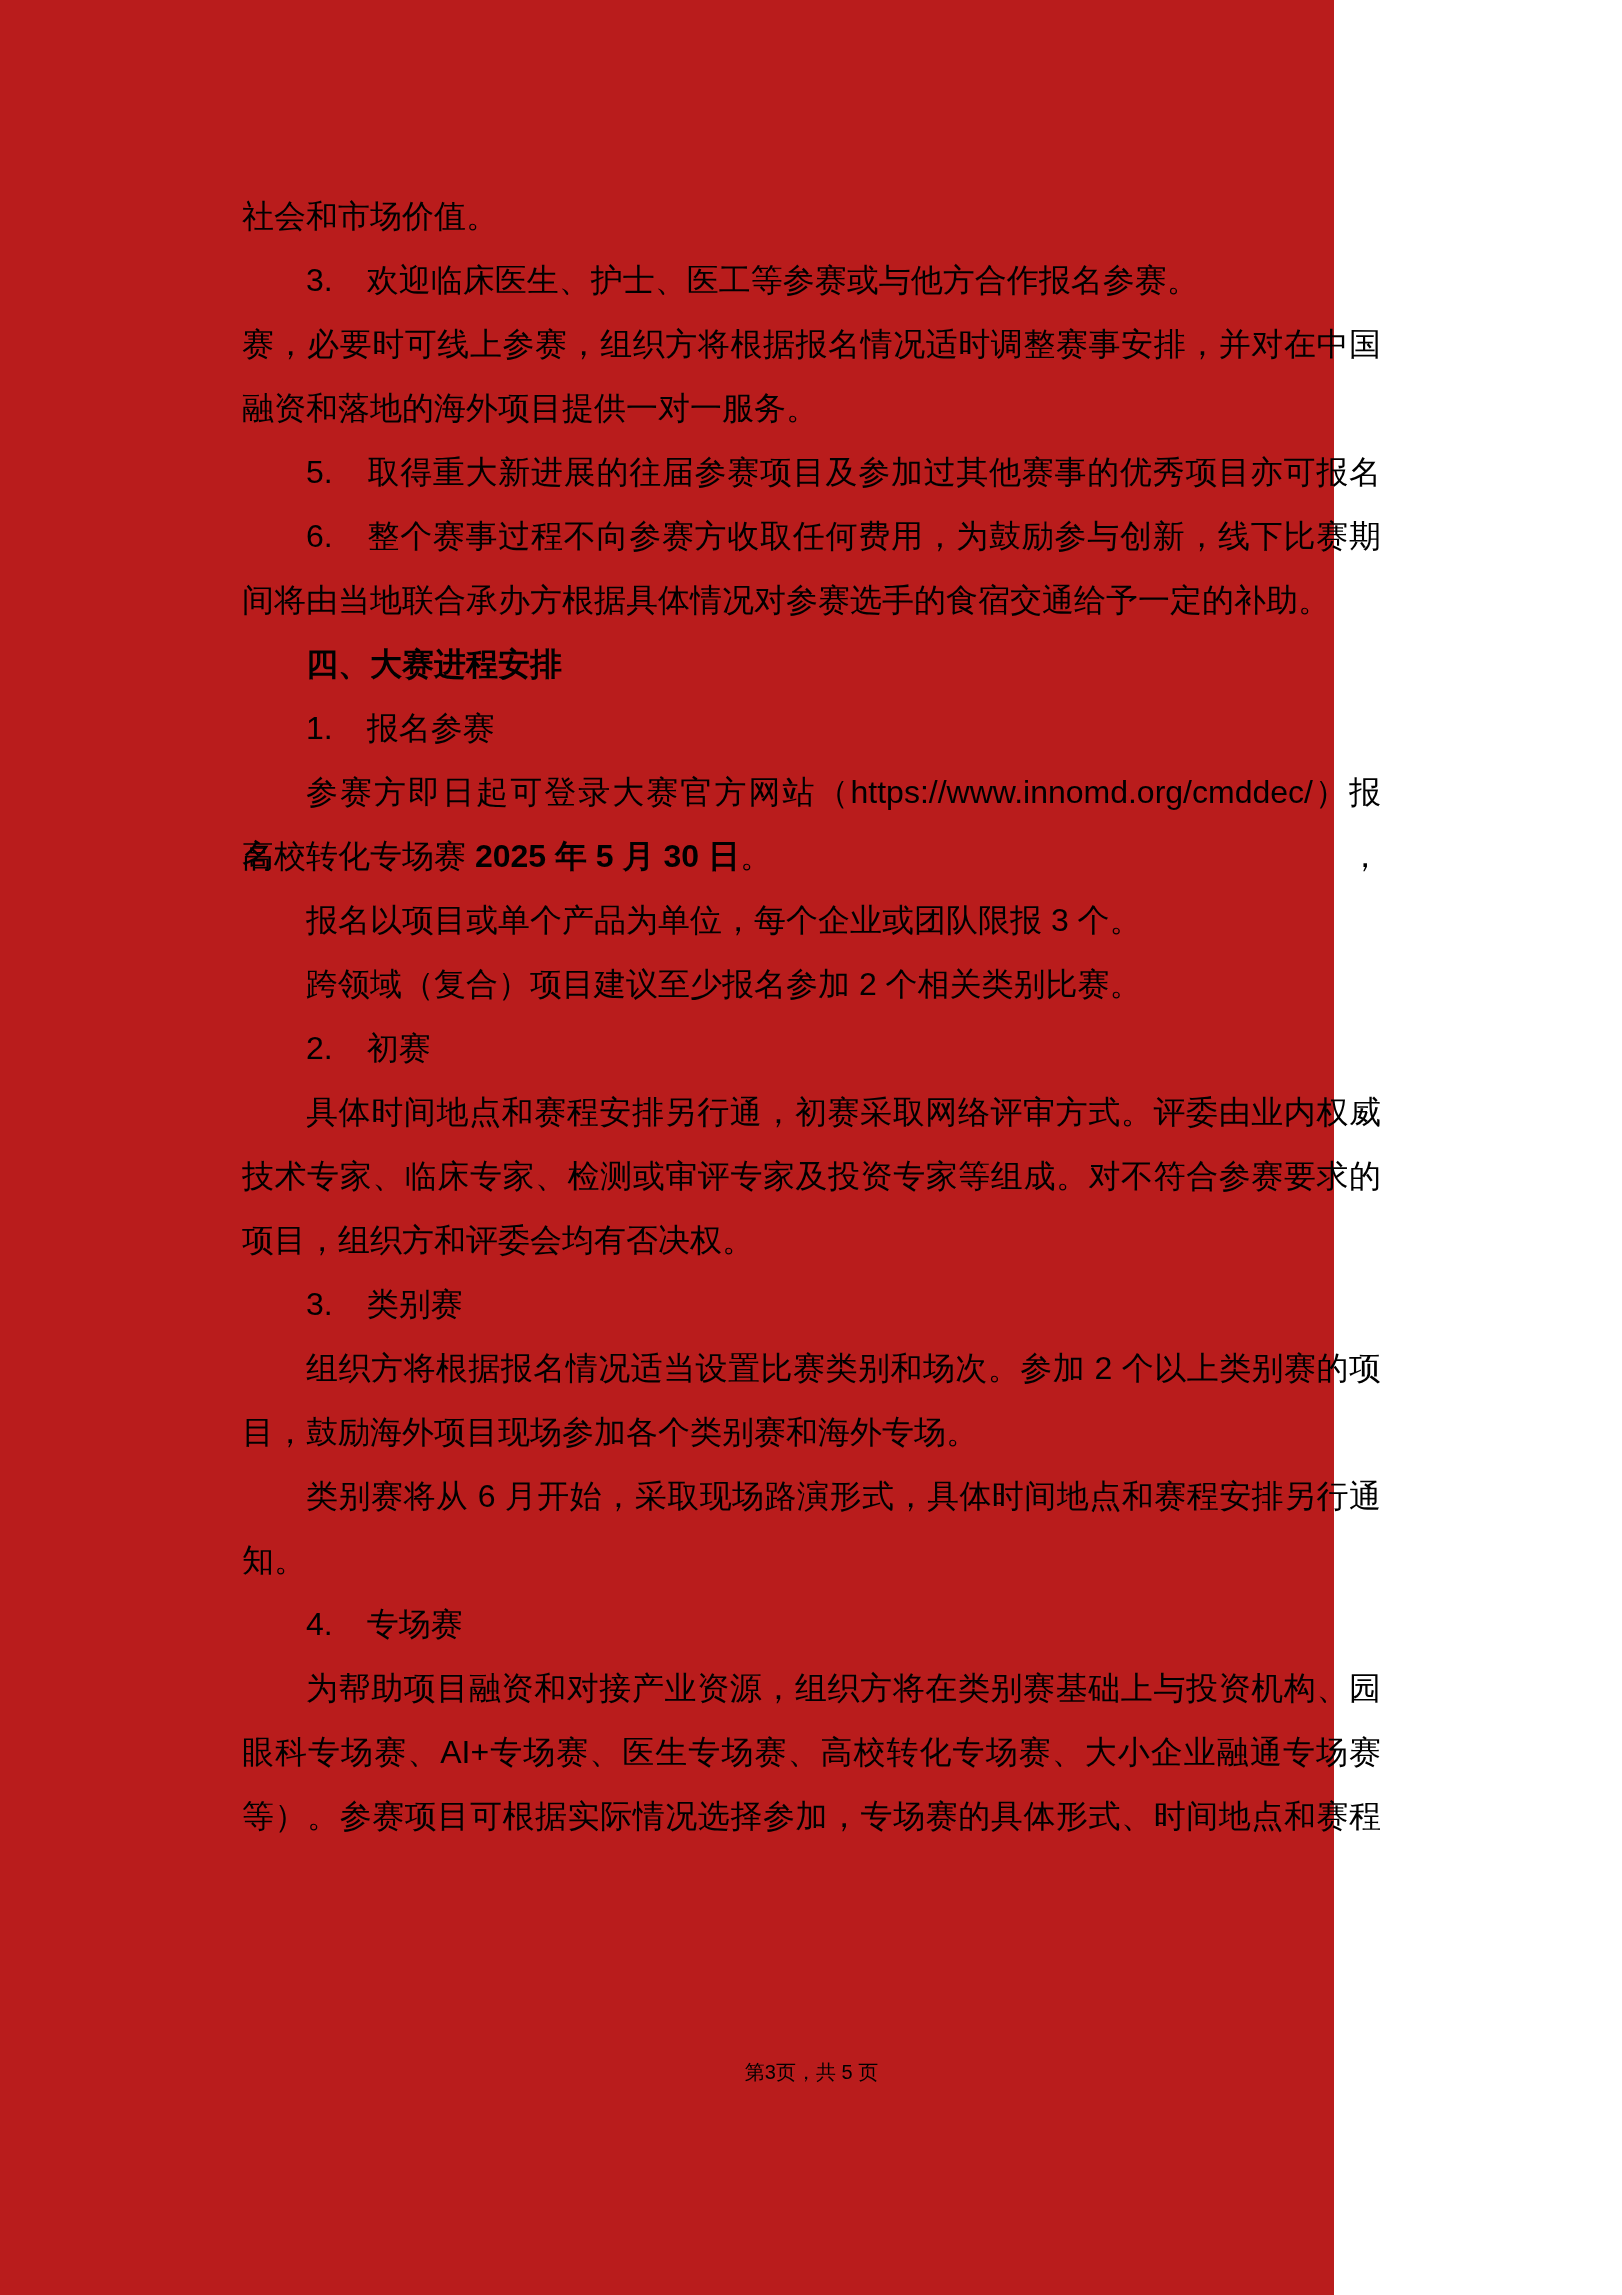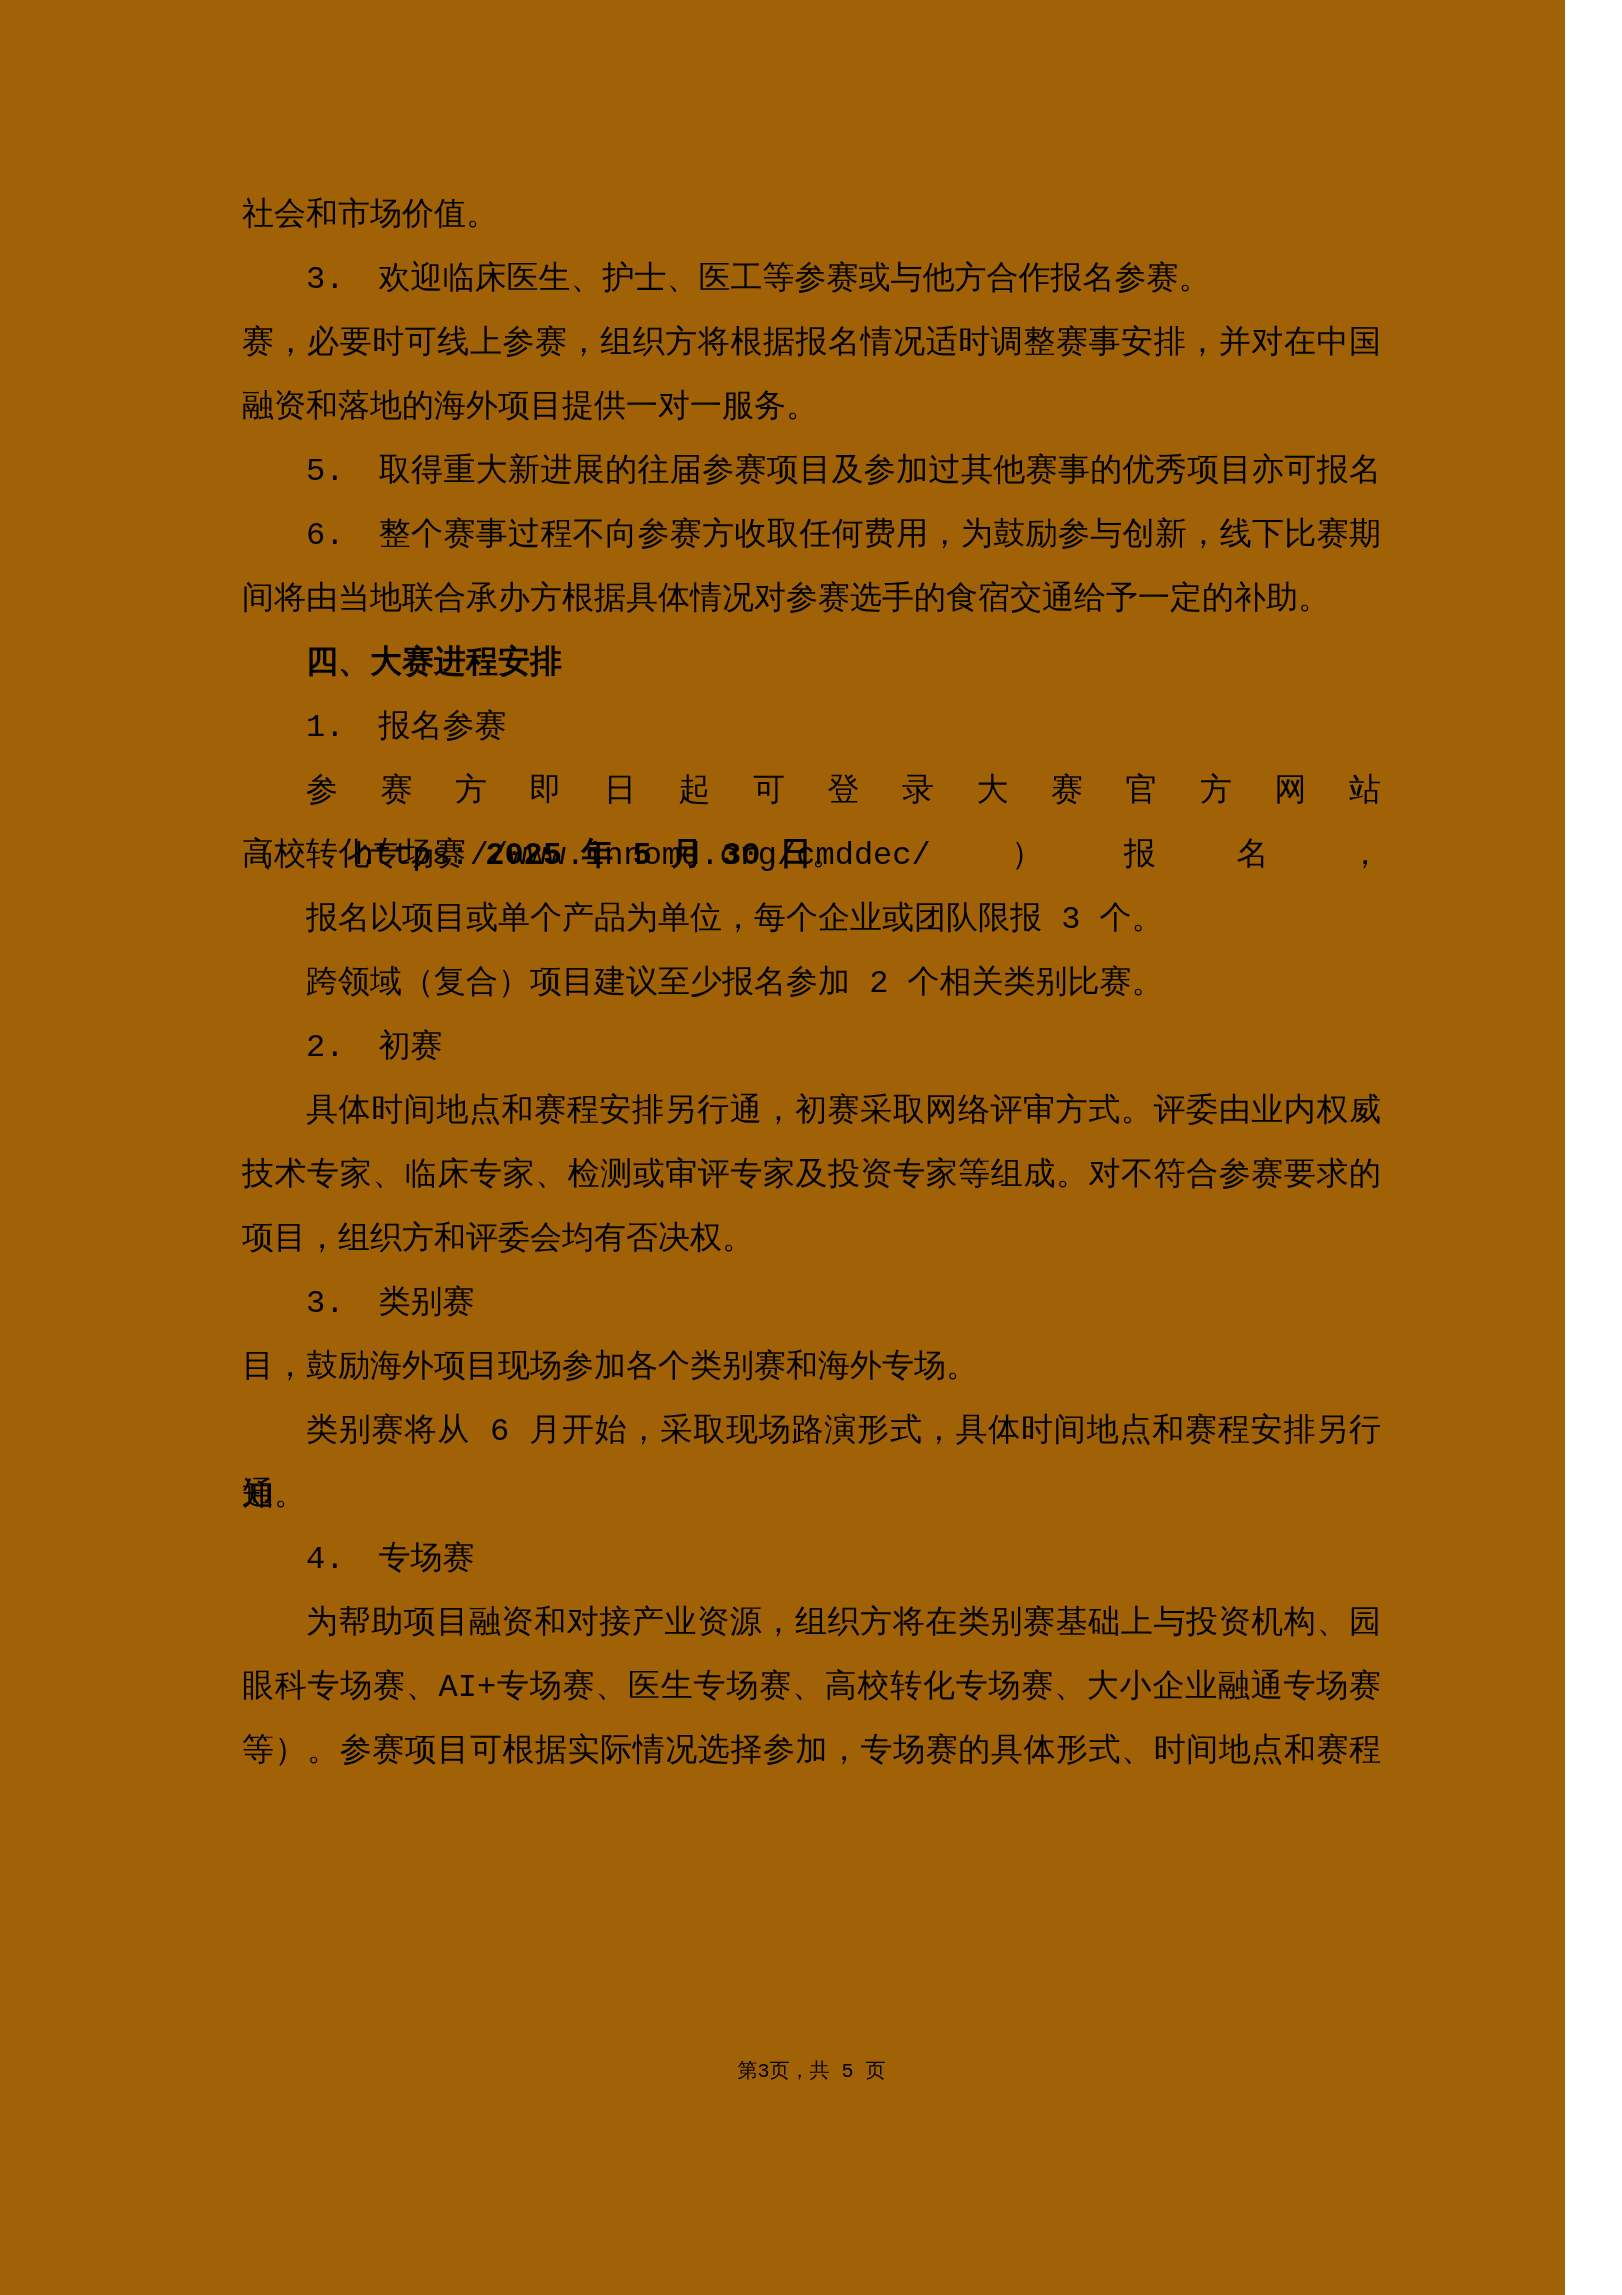--- a/index.html
+++ b/index.html
@@ -1,23 +1,23 @@
 <!DOCTYPE html>
 <html style="font-size:10.5px"><head>
 <meta charset="utf-8">
 <title>Document</title>
 <style>
   html, body { margin: 0; padding: 0; background: #ffffff; }
   .page {
     position: relative;
-    width: 1565px;
+    width: 1334px;
     height: 2295px;
-    background: #a16207;
+    background: #b91c1c;
     color: #000000;
-    font-family: Liberation Mono, monospace;
+    font-family: Liberation Sans, sans-serif;
   }
   .content {
     position: absolute;
     left: 242px;
     top: 184px;
     width: 1139px;
   }
   .line {
     height: 64px;
     line-height: 64px;
@@ -82,20 +82,21 @@
     <div class="line ind"><span class="num">2.</span><span>初赛</span></div>
 
     <div class="line ind fill">具体时间地点和赛程安排另行通，初赛采取网络评审方式。评委由业内权威</div>
 
     <div class="line fill">技术专家、临床专家、检测或审评专家及投资专家等组成。对不符合参赛要求的</div>
 
     <div class="line">项目，组织方和评委会均有否决权。</div>
 
     <div class="line ind"><span class="num">3.</span><span>类别赛</span></div>
 
+    <div class="line ind fill">组织方将根据报名情况适当设置比赛类别和场次。参加 2 个以上类别赛的项</div>
 
     <div class="line">目，鼓励海外项目现场参加各个类别赛和海外专场。</div>
 
     <div class="line ind fill">类别赛将从 6 月开始，采取现场路演形式，具体时间地点和赛程安排另行通</div>
 
     <div class="line">知。</div>
 
     <div class="line ind"><span class="num">4.</span><span>专场赛</span></div>
 
     <div class="line ind fill">为帮助项目融资和对接产业资源，组织方将在类别赛基础上与投资机构、园</div>

